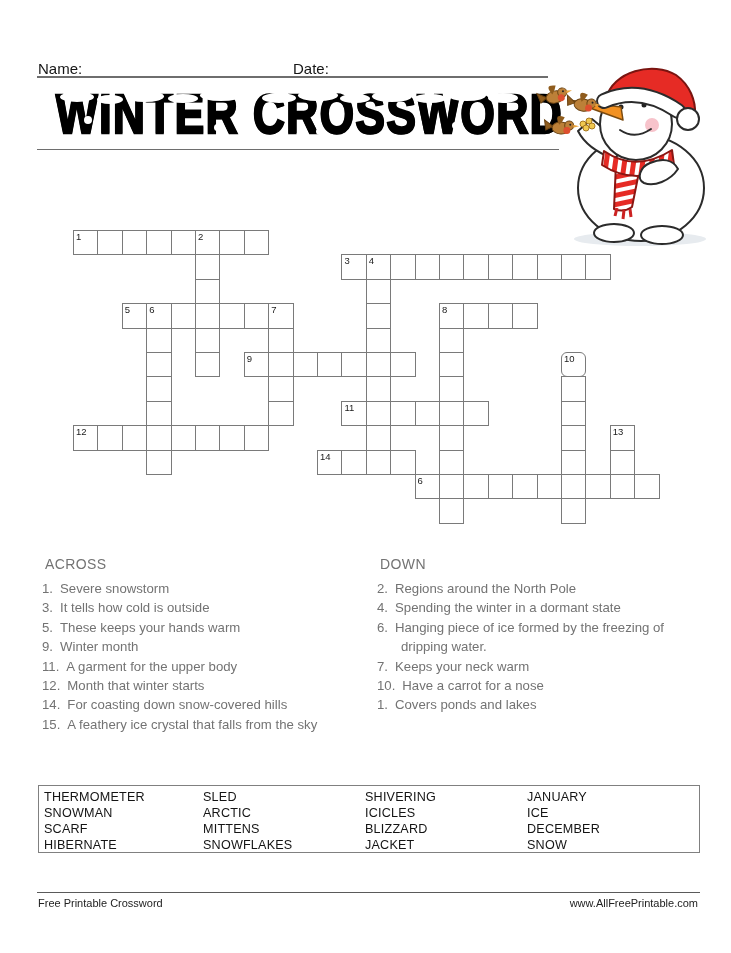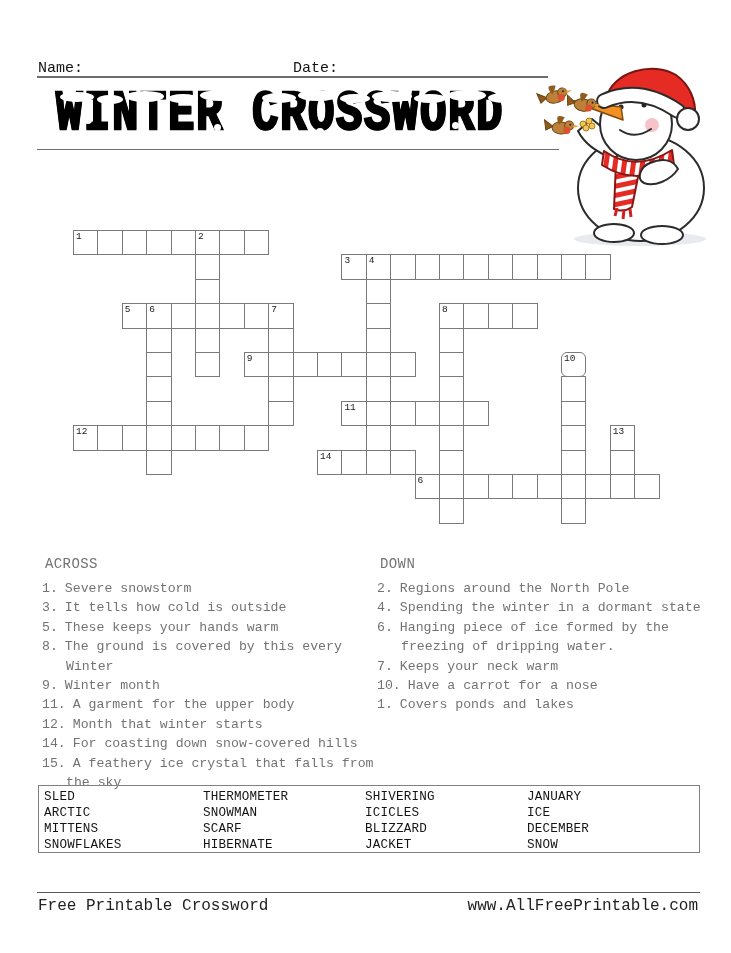--- a/index.html
+++ b/index.html
@@ -1,18 +1,18 @@
 <!DOCTYPE html>
 <html><head>
 <meta charset="utf-8">
 <style>
   html,body { margin:0; padding:0; background:#ffffff; }
   .page {
     position:relative; width:731px; height:953px; background:#ffffff;
-    font-family:Liberation Mono, monospace; color:#111; overflow:hidden;
+    font-family:Liberation Sans, sans-serif; color:#111; overflow:hidden;
   }
   .hdr-label { position:absolute; font-size:15px; color:#151515; }
   .name-date-line { position:absolute; left:37px; top:76px; width:511px; border-bottom:2px solid #6e6e6e; }
   .title {
     position:absolute; left:56px; top:87px; font-size:55px; line-height:55px;
     font-weight:bold; letter-spacing:2px; color:#000;
     -webkit-text-stroke:2.5px #000;
     text-shadow:1px 0 0 #000, -1px 0 0 #000, 0 1px 0 #000;
     transform:scaleX(0.80); transform-origin:0 0; white-space:nowrap;
   }
@@ -25,21 +25,21 @@
   .clue { line-height:19.4px; padding-left:24px; text-indent:-24px; }
   .clue .num { margin-right:7px; }
   .wordbank {
     position:absolute; left:38px; top:785px; width:662px; height:68px; box-sizing:border-box;
     border:1px solid #808080; padding:3px 0 0 5px;
     display:grid; grid-template-columns:159px 162px 162px auto;
     font-size:12.6px; letter-spacing:0.2px; color:#141414;
   }
   .wb-word { line-height:16px; }
   .footer-line { position:absolute; left:37px; top:892px; width:663px; border-bottom:1px solid #5a5a5a; }
-  .footer-text { position:absolute; top:897px; font-size:16px; color:#222; }
+  .footer-text { position:absolute; top:897px; font-size:11px; color:#222; }
   .snowman { position:absolute; left:528px; top:55px; }
 </style>
 </head>
 <body>
 
 <div class="page">
 
   <div class="hdr-label" style="left:38px; top:60px;">Name:</div>
   <div class="hdr-label" style="left:293px; top:60px;">Date:</div>
   <div class="name-date-line"></div>
@@ -273,21 +273,20 @@
       <div class="cell" style="left: 439px; top: 498.4px; height: 25.4px; width: 25.4px;"></div>
       <div class="cell" style="left: 561px; top: 498.4px; height: 25.4px; width: 25.4px;"></div>
     </div>
 
   <div class="clues" style="left:42px;">
     <div class="heading">ACROSS</div>
     <div id="across-list">
         <div class="clue"><span class="num">1.</span><span>Severe snowstorm</span></div>
         <div class="clue"><span class="num">3.</span><span>It tells how cold is outside</span></div>
         <div class="clue"><span class="num">5.</span><span>These keeps your hands warm</span></div>
-        <div class="clue"><span class="num">8.</span><span>The ground is covered by this every Winter</span></div>
         <div class="clue"><span class="num">9.</span><span>Winter month</span></div>
         <div class="clue"><span class="num">11.</span><span>A garment for the upper body</span></div>
         <div class="clue"><span class="num">12.</span><span>Month that winter starts</span></div>
         <div class="clue"><span class="num">14.</span><span>For coasting down snow-covered hills</span></div>
         <div class="clue"><span class="num">15.</span><span>A feathery ice crystal that falls from the sky</span></div>
       </div>
   </div>
   <div class="clues" style="left:377px;">
     <div class="heading">DOWN</div>
     <div id="down-list">
@@ -295,30 +294,30 @@
         <div class="clue"><span class="num">4.</span><span>Spending the winter in a dormant state</span></div>
         <div class="clue"><span class="num">6.</span><span>Hanging piece of ice formed by the freezing of dripping water.</span></div>
         <div class="clue"><span class="num">7.</span><span>Keeps your neck warm</span></div>
         <div class="clue"><span class="num">10.</span><span>Have a carrot for a nose</span></div>
         <div class="clue"><span class="num">1.</span><span>Covers ponds and lakes</span></div>
       </div>
   </div>
 
   <div class="wordbank" id="wordbank">
       <div>
+        <div class="wb-word">THERMOMETER</div>
+        <div class="wb-word">SNOWMAN</div>
+        <div class="wb-word">SCARF</div>
+        <div class="wb-word">HIBERNATE</div>
+      </div>
+      <div>
         <div class="wb-word">SLED</div>
         <div class="wb-word">ARCTIC</div>
         <div class="wb-word">MITTENS</div>
         <div class="wb-word">SNOWFLAKES</div>
-      </div>
-      <div>
-        <div class="wb-word">THERMOMETER</div>
-        <div class="wb-word">SNOWMAN</div>
-        <div class="wb-word">SCARF</div>
-        <div class="wb-word">HIBERNATE</div>
       </div>
       <div>
         <div class="wb-word">SHIVERING</div>
         <div class="wb-word">ICICLES</div>
         <div class="wb-word">BLIZZARD</div>
         <div class="wb-word">JACKET</div>
       </div>
       <div>
         <div class="wb-word">JANUARY</div>
         <div class="wb-word">ICE</div>

